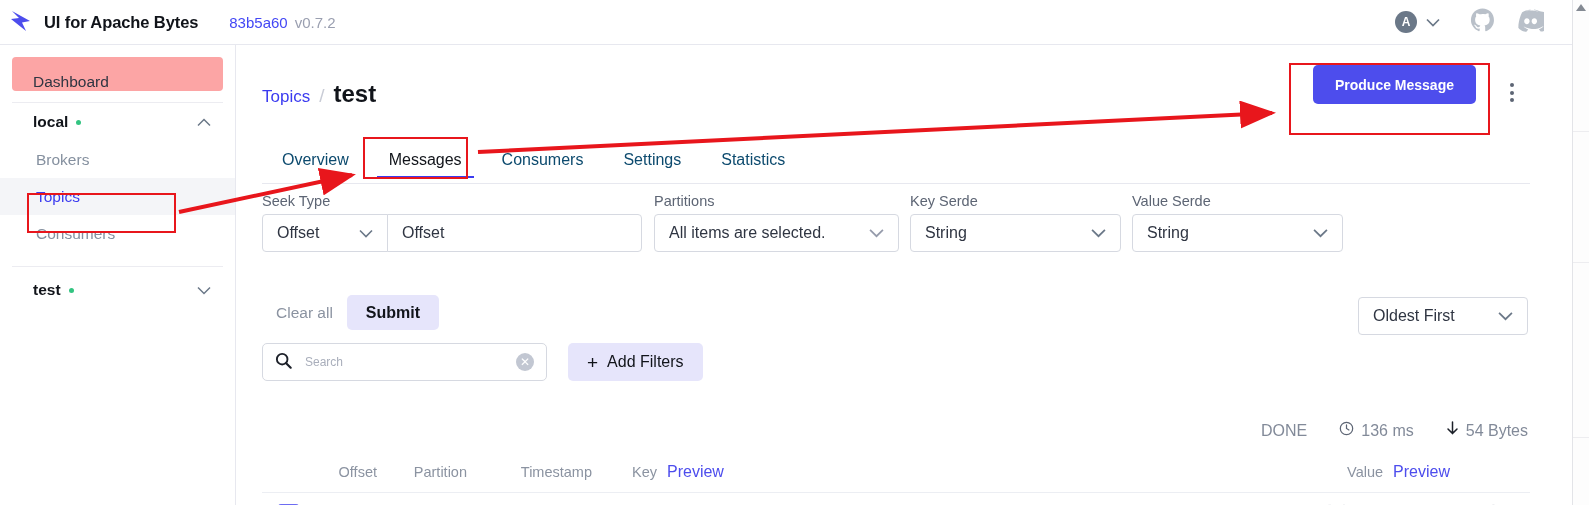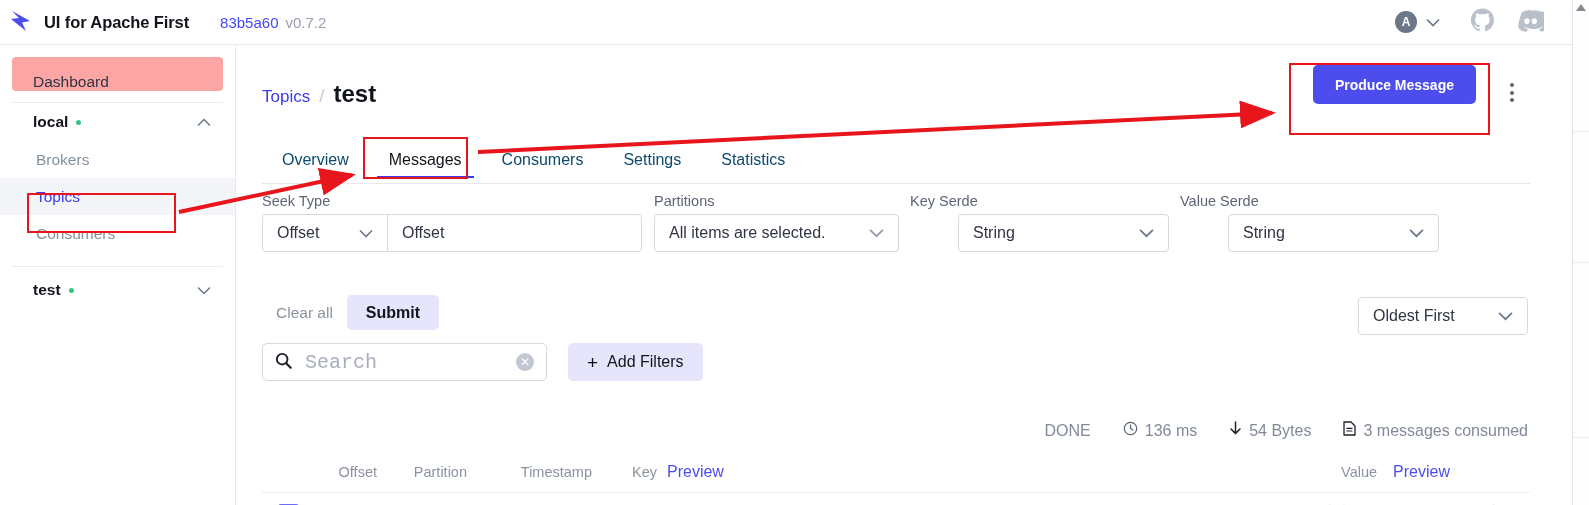--- a/index.html
+++ b/index.html
@@ -103,41 +103,41 @@
   .ctl {
     height:38px; border:1px solid #d6d9e1; background:#fff; border-radius:4px;
     display:flex; align-items:center; padding:0 14px; font-size:16px; color:#2f3542;
     position:relative;
   }
   .ctl.sel { cursor:pointer; }
   .ctl .chev { margin-left:auto; padding-left:12px; }
   .seek-type { width:126px; border-top-right-radius:0; border-bottom-right-radius:0; }
   .seek-val { width:255px; margin-left:-1px; border-top-left-radius:0; border-bottom-left-radius:0; color:#2f3542;}
   .partitions { width:245px; }
-  .serde { width:211px;margin-left:48px; }
+  .serde { width:211px; }
   .gap-a { width:12px; }
   .gap-b { width:11px; }
   .gap-c { width:11px; }
 
   .actions-row { position:absolute; top:250px; left:25px; display:flex; align-items:center; }
   .clear-all { font-size:15.5px; color:#8b93a1; padding:0 14px; cursor:pointer; }
   .submit-btn {
     background:#e6e5fb; color:#11141a; border:none; border-radius:5px;
     height:35px; padding:0 19px; font-size:16px; font-weight:bold;
     font-family:"Liberation Sans", sans-serif; cursor:pointer;
   }
 
   .search-row { position:absolute; top:298px; left:25px; display:flex; align-items:center; gap:21px; }
   .search-box {
     width:285px; height:38px; border:1px solid #d6d9e1; border-radius:5px; background:#fff;
     display:flex; align-items:center; padding:0 12px; gap:11px;
   }
   .search-box input {
-    border:none; outline:none; font-size:20px; color:#2f3542; width:200px;
-    font-family:Liberation Mono, monospace; background:transparent;
+    border:none; outline:none; font-size:12px; color:#2f3542; width:200px;
+    font-family:Liberation Sans, sans-serif; background:transparent;
   }
   .search-box input::placeholder { color:#a9aebb; }
   .clear-x {
     width:18px; height:18px; border-radius:50%; background:#c2c7d2; color:#fff;
     font-size:12px; display:flex; align-items:center; justify-content:center; margin-left:auto;
     cursor:pointer; font-family:"Liberation Sans", sans-serif;
   }
   .add-filters {
     background:#e6e5fb; color:#11141a; border:none; border-radius:5px; height:38px;
     padding:0 19px; font-size:16px; display:flex; align-items:center; gap:9px;
@@ -164,21 +164,21 @@
   .thead {
     display:flex; align-items:baseline; font-size:14.5px; color:#8b93a1;
     border-bottom:1px solid #eceef3; padding-bottom:11px;
   }
   .th { white-space:nowrap; }
   .th.c-exp { width:53px; }
   .th.c-off { width:62px; text-align:right; }
   .th.c-par { width:90px; text-align:right; }
   .th.c-ts  { width:125px; text-align:right; }
   .th.c-key { width:420px; padding-left:40px; display:flex; gap:10px; align-items:baseline;}
-  .th.c-val { width:auto; flex:1; display:flex; gap:16px; align-items:baseline; justify-content:flex-end; padding-right:80px;text-align:right;}
+  .th.c-val { width:auto; flex:1; display:flex; gap:10px; align-items:baseline; justify-content:flex-end; padding-right:80px;text-align:right;}
   .prev-link { font-size:16px; color:#4d4ded; cursor:pointer; }
 
   .trow { display:flex; align-items:flex-start; padding-top:11px; font-size:16px; color:#11141a; }
   .td { white-space:nowrap; }
   .td.c-exp { width:53px; display:flex; justify-content:center; }
   .td.c-off { width:62px; text-align:right; }
   .td.c-par { width:90px; text-align:right; }
   .td.c-ts  { width:125px; text-align:right; line-height:1.28; }
   .td.c-key { width:420px; padding-left:40px; padding-top:15px; }
   .td.c-val { flex:1; text-align:right; padding-right:127px; padding-top:15px; }
@@ -215,21 +215,21 @@
 <body>
 
 <div id="app">
 
   <div class="topbar">
     <div class="logo-wrap">
       <svg width="26" height="26" viewBox="0 0 26 26">
         <path d="M3 2 L21 12 L13 13.5 L17 22 L2 10 L10 9 Z" fill="#4d4ded"></path>
       </svg>
     </div>
-    <div class="brand-name">UI for Apache First</div>
+    <div class="brand-name">UI for Apache Bytes</div>
     <div class="version-block">
       <span class="commit">83b5a60</span>
       <span class="ver">v0.7.2</span>
     </div>
 
     <div class="topbar-right">
       <div class="avatar">A</div>
       <span class="chev-sm">
         <svg width="14" height="9" viewBox="0 0 14 9">
             <path d="M1 1.5 L7 7.5 L13 1.5" fill="none" stroke="#6b7888" stroke-width="1.7"></path>
@@ -420,29 +420,20 @@
         <span>136 ms</span>
       </span>
       <span class="itm">
         <span>
           <svg width="13" height="15" viewBox="0 0 13 15">
             <path d="M6.5 1 V12 M2 8 L6.5 12.6 L11 8" fill="none" stroke="#1c2029" stroke-width="1.5" stroke-linecap="round" stroke-linejoin="round"></path>
           </svg>
         </span>
         <span>54 Bytes</span>
       </span>
-      <span class="itm">
-        <span>
-          <svg width="13" height="15" viewBox="0 0 13 15">
-            <path d="M1 1 H8 L12 5 V14 H1 Z" fill="none" stroke="#1c2029" stroke-width="1.3" stroke-linejoin="round"></path>
-            <path d="M3.4 7.4 H9.4 M3.4 10 H9.4" stroke="#1c2029" stroke-width="1.2"></path>
-          </svg>
-        </span>
-        <span>3 messages consumed</span>
-      </span>
     </div>
 
     <div class="tbl">
       <div class="thead">
         <div class="th c-exp"></div>
         <div class="th c-off">Offset</div>
         <div class="th c-par">Partition</div>
         <div class="th c-ts">Timestamp</div>
         <div class="th c-key">
           <span>Key</span>

